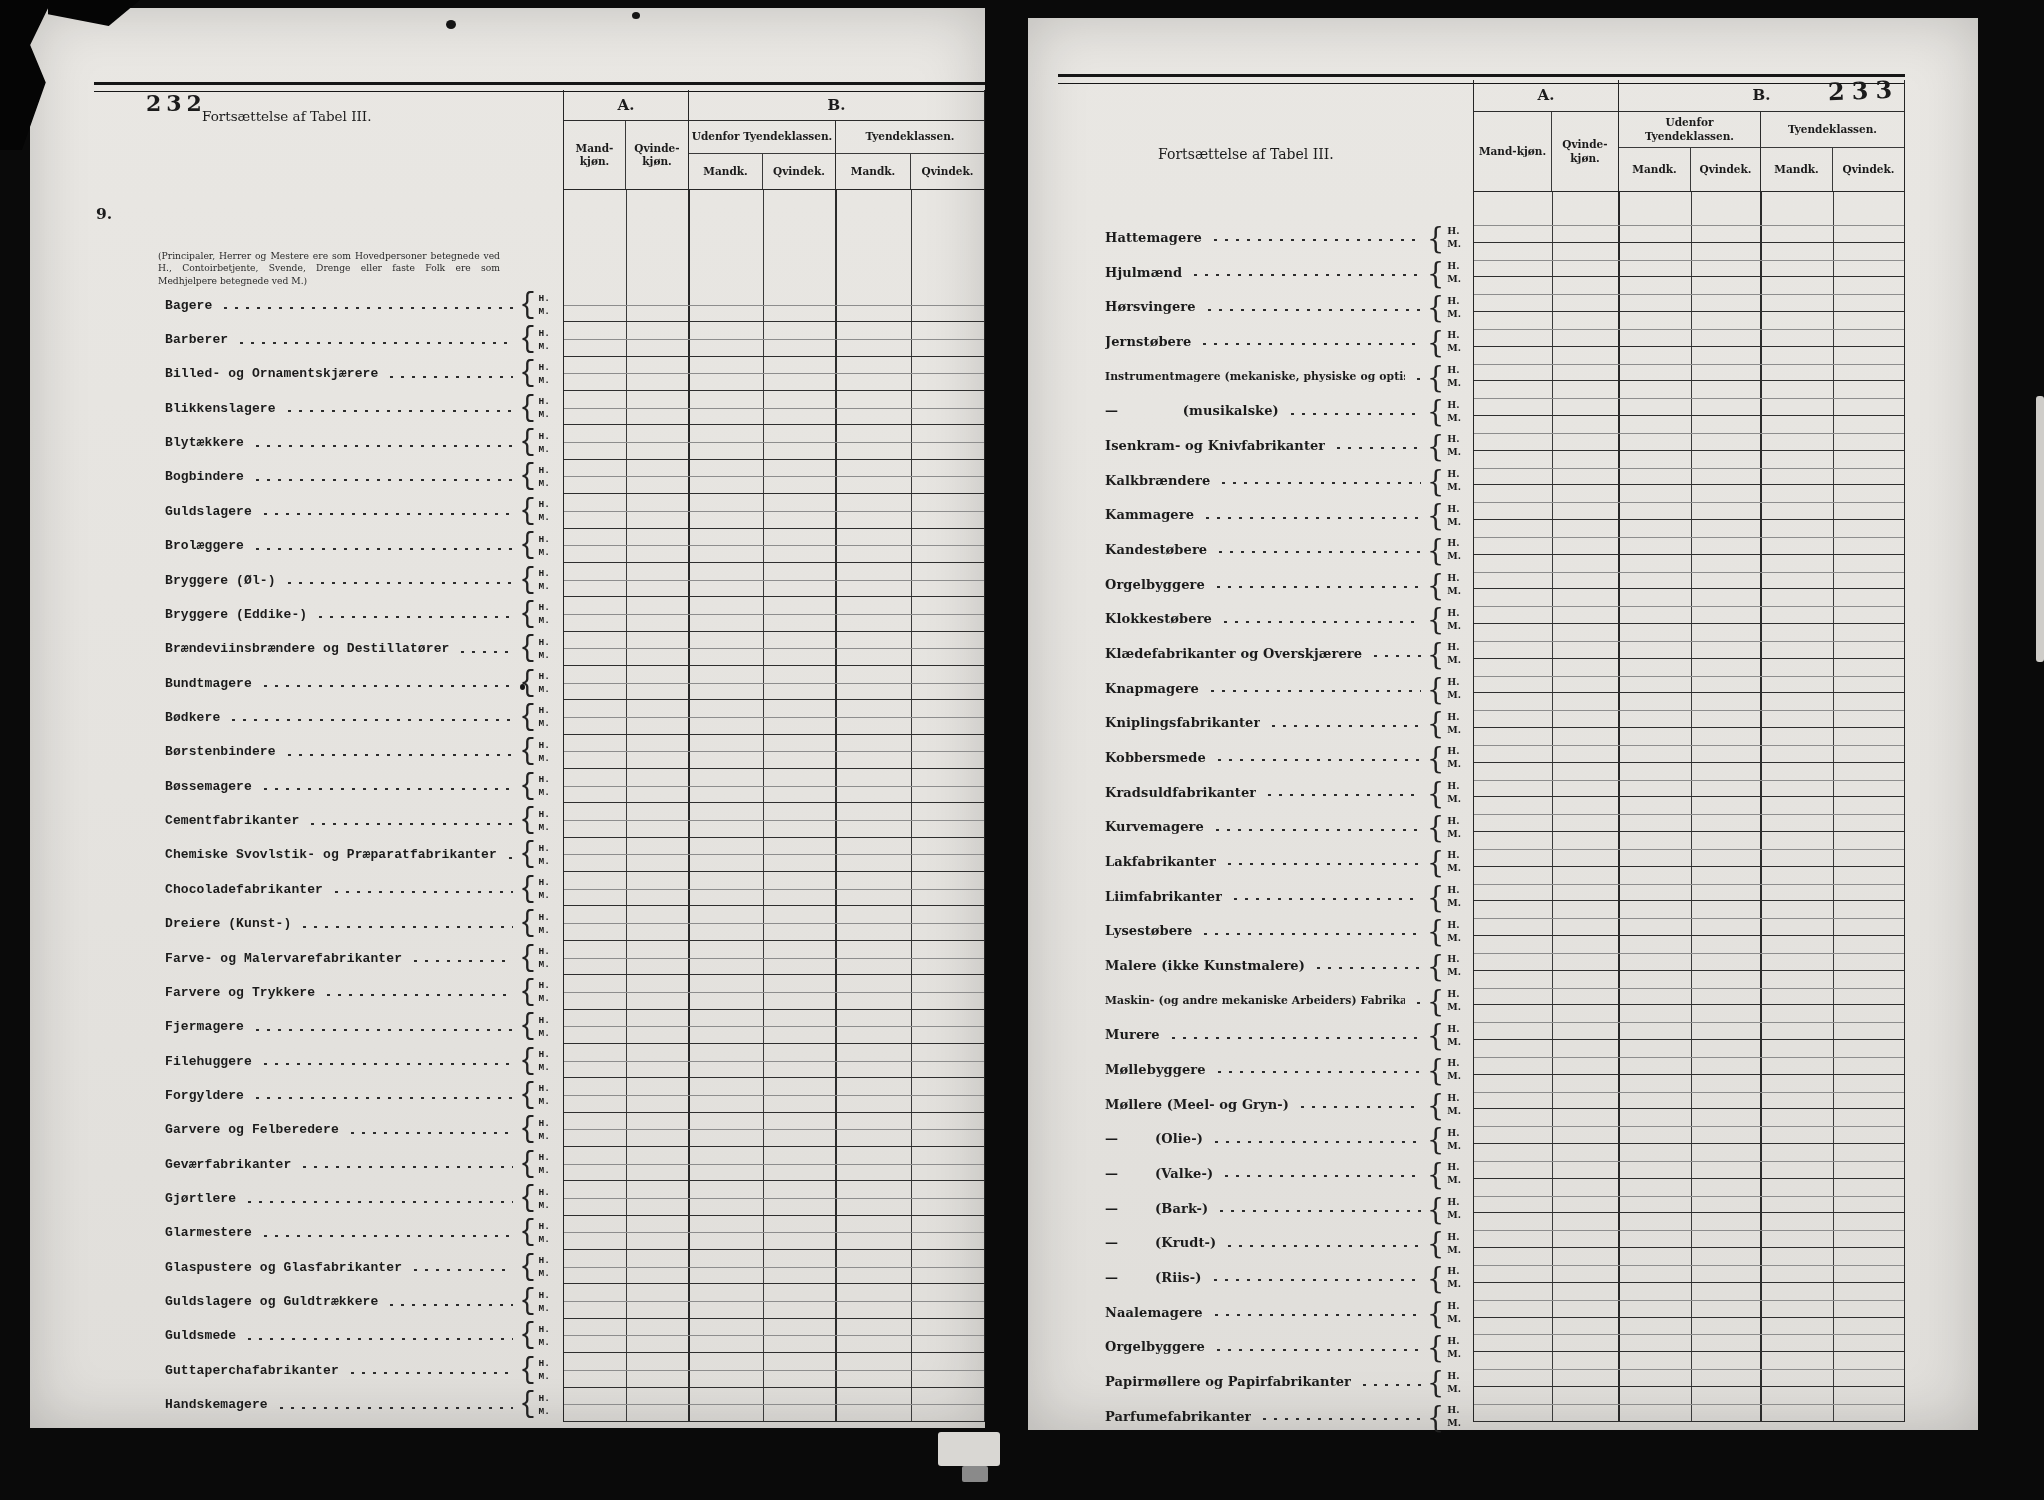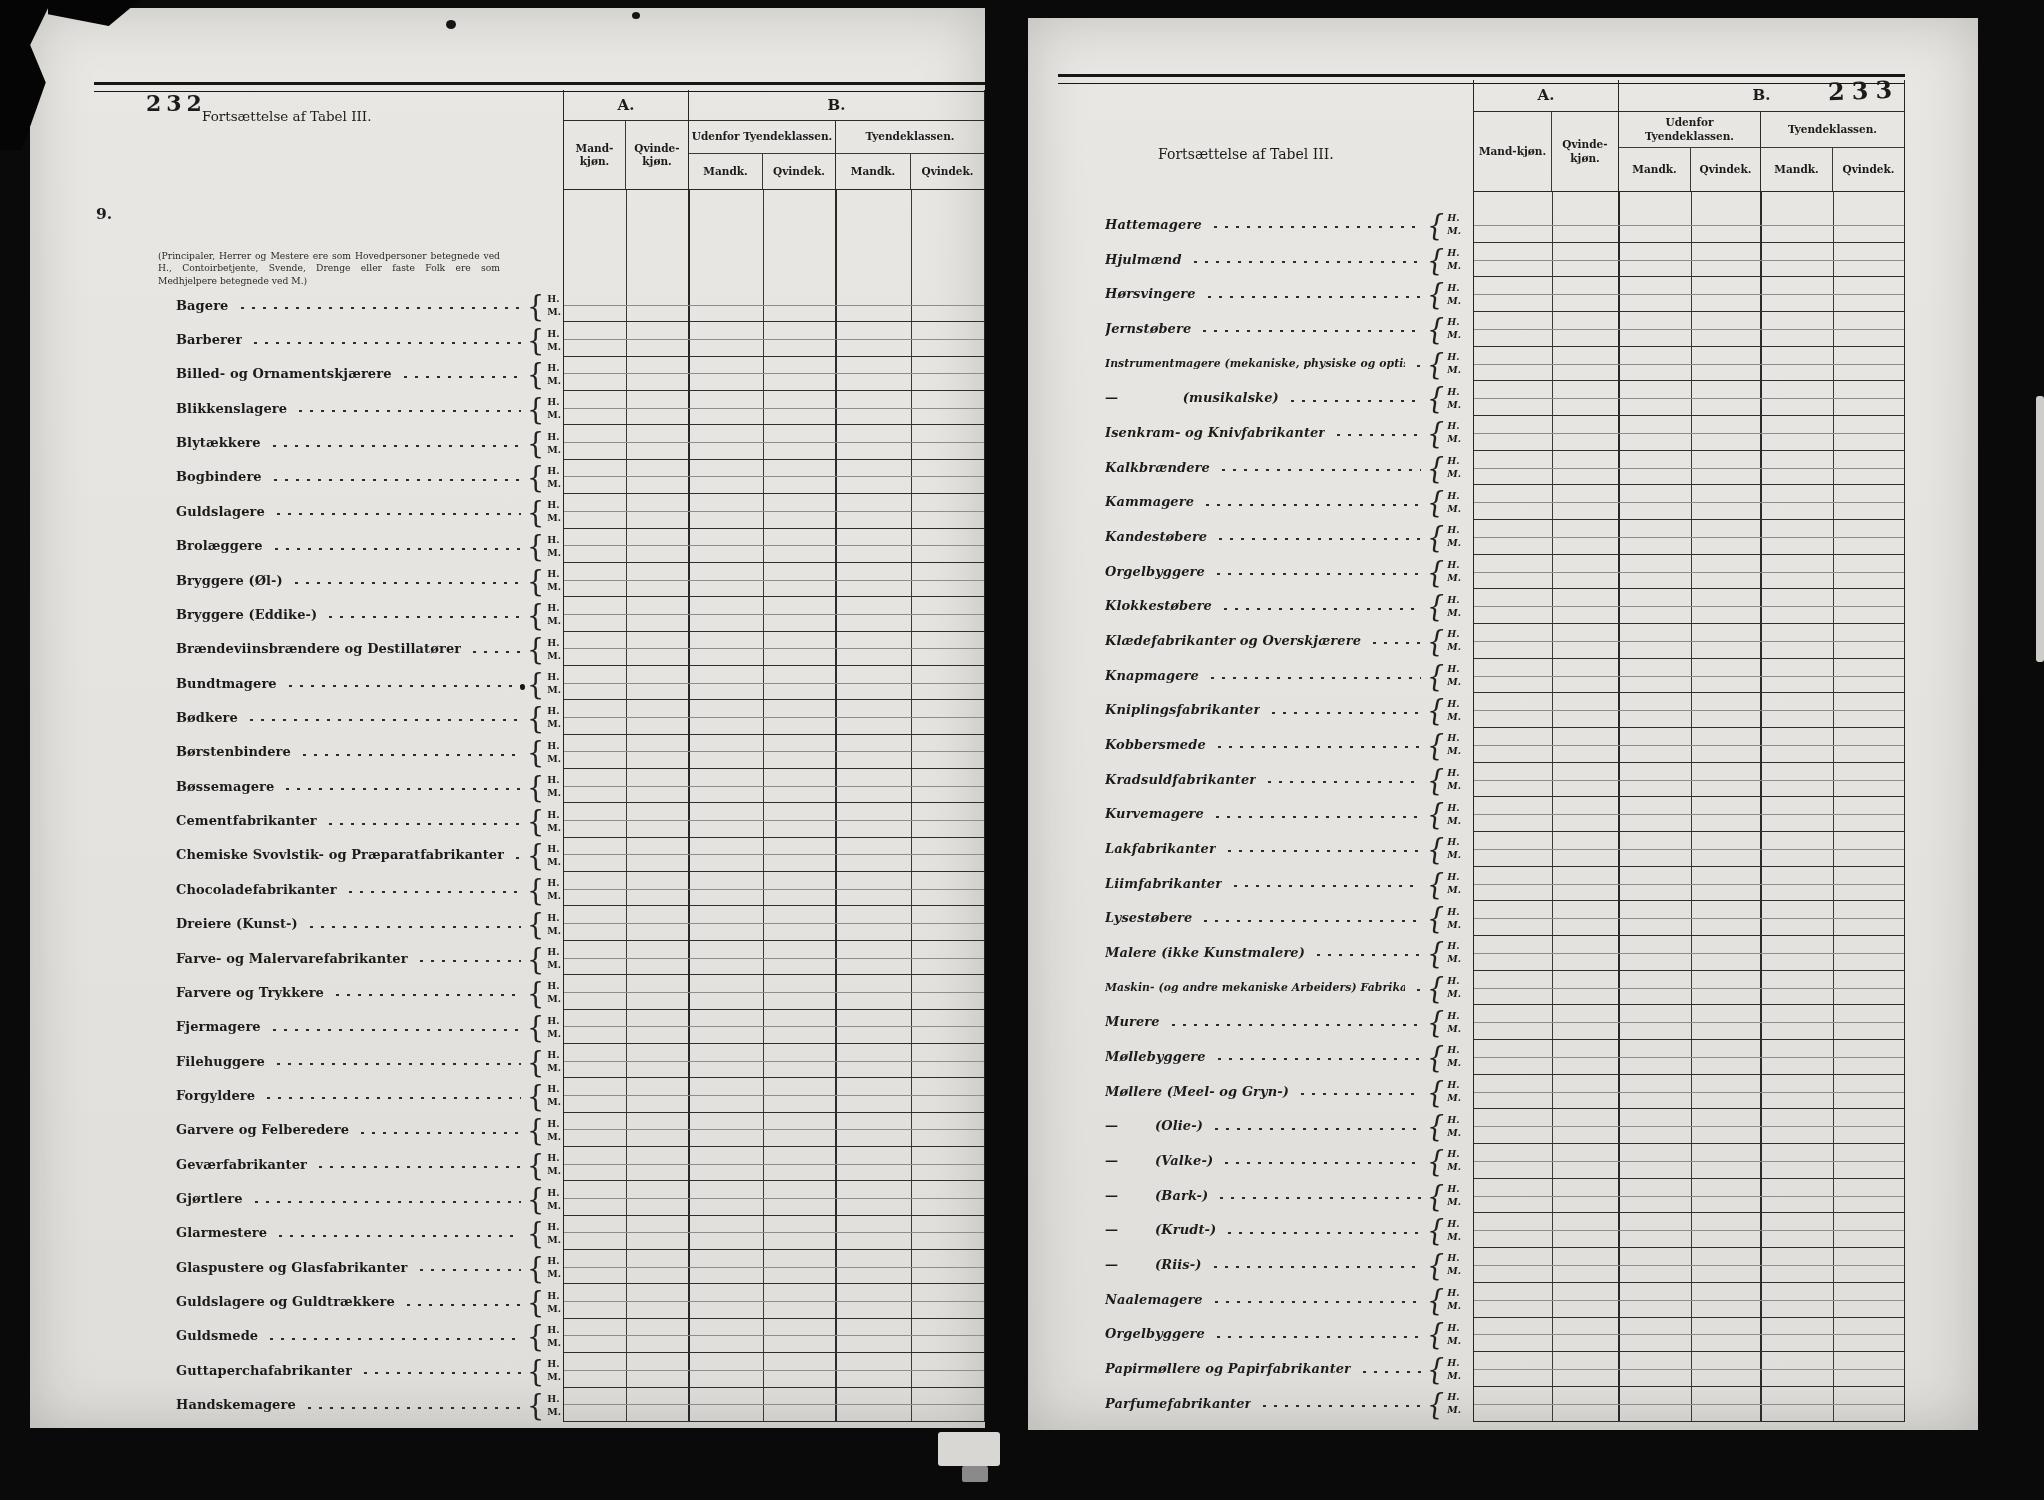--- a/index.html
+++ b/index.html
@@ -66,22 +66,22 @@
   .grid-spacer{width:100%;}
   .page-left .grid-spacer{height:98px;}
   .page-right .grid-spacer{height:16px;}
   .grid-row{position:relative;box-sizing:border-box;border-bottom:1.5px solid #2e2e2e;}
   .page-left .grid-row{height:34.36px;}
   .page-right .grid-row{height:34.68px;}
   .grid-row::after{content:"";position:absolute;left:0;right:0;top:50%;border-top:1px solid #8d8d8d;}
 
   
   .occlist{position:absolute;}
-  .page-left .occlist{left:146px;top:280px;width:385px;}
-  .page-right .occlist{left:77px;top:189px;width:356px;font-style:italic;}
+  .page-left .occlist{left:135px;top:280px;width:385px;font-family:Liberation Mono, monospace;}
+  .page-right .occlist{left:77px;top:202px;width:356px;}
   .occ-row{display:flex;align-items:center;}
   .page-left .occ-row{height:34.36px;}
   .page-right .occ-row{height:34.68px;}
   .occ-label{flex:0 1 auto;white-space:pre;overflow:hidden;font-size:13px;font-weight:700;letter-spacing:0.1px;}
   .occ-label.long{font-size:10.8px;}
   .leader{flex:1 0 8px;height:4px;margin:6px 6px 0 8px;
           background:radial-gradient(circle,#2c2c2c 1.15px,transparent 1.35px);
           background-size:11px 4px;background-repeat:repeat-x;background-position:0 50%;}
   .marker{flex:none;display:flex;align-items:center;}
   .brace{font-size:27px;font-weight:400;line-height:1;transform:scaleY(1.12);color:#222;}

